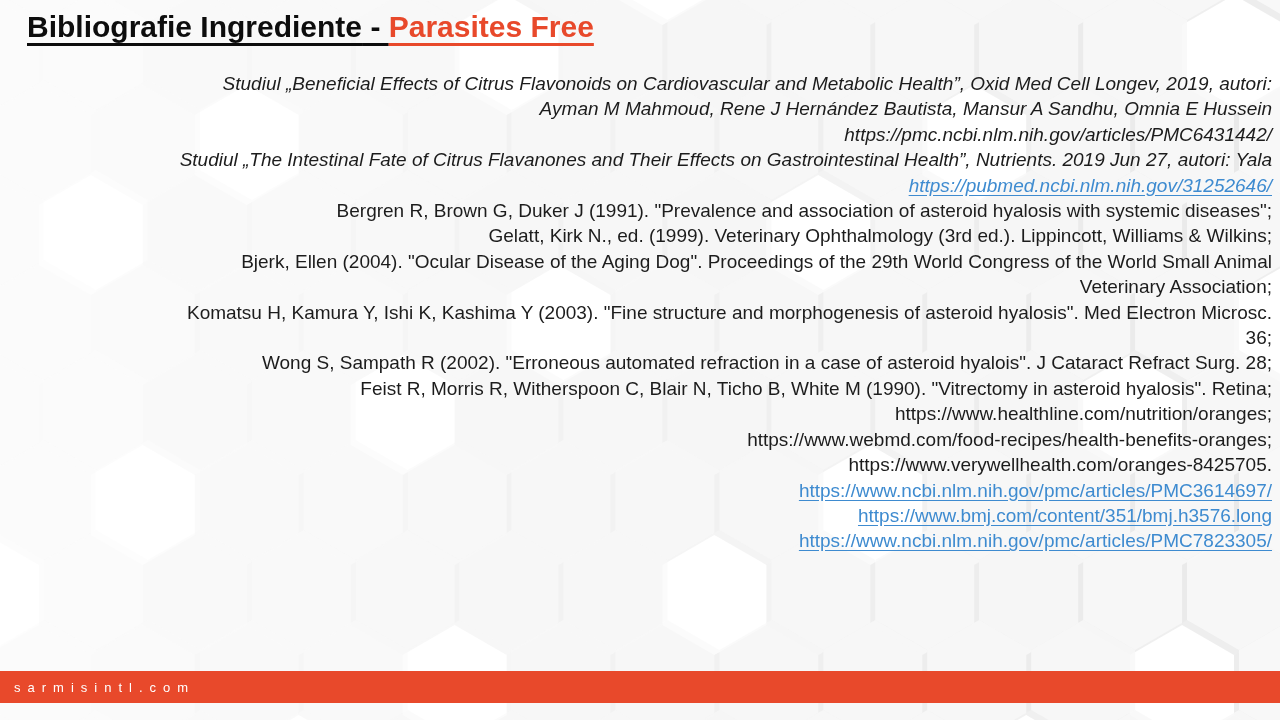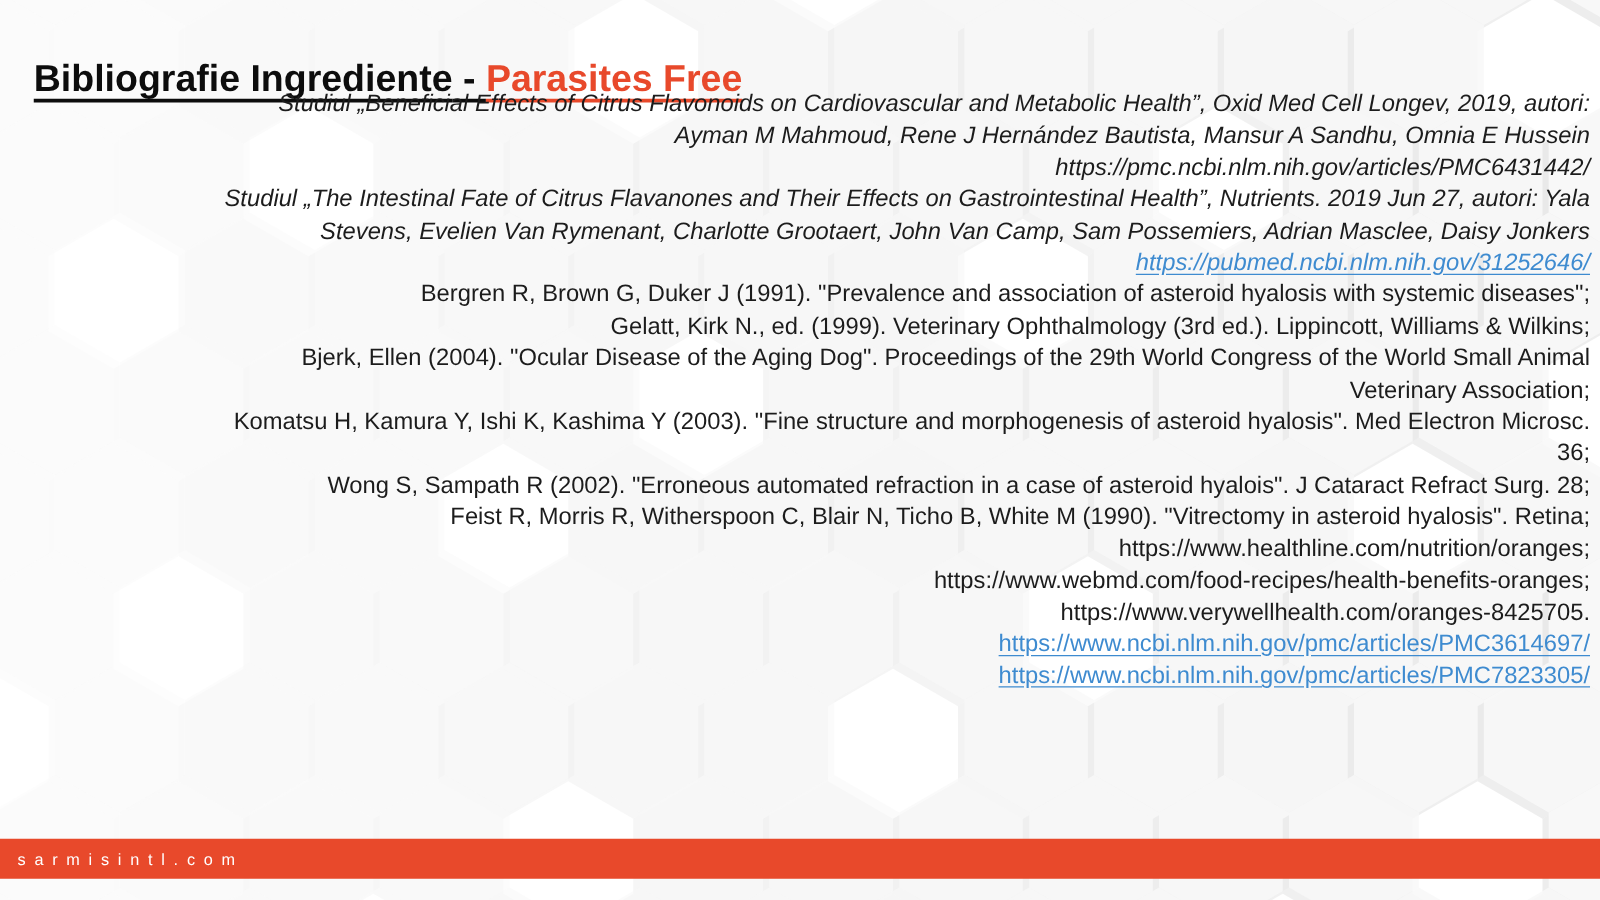--- a/index.html
+++ b/index.html
@@ -10,21 +10,20 @@
     background:#ffffff;
     font-family:"Liberation Sans", sans-serif;
     color:var(--text,#1c1c1c);
   }
   #hexbg{position:absolute;left:0;top:0;width:1280px;height:720px;z-index:0;}
   .content{position:relative;z-index:1;}
   .title{
     position:absolute;left:27px;top:8px;
     font-size:30px;font-weight:bold;line-height:38px;
     white-space:nowrap;
-    margin-top:37px;
   }
   .t-black{
     color:#0d0d0d;
     text-decoration:underline;
     text-decoration-thickness:3px;
     text-underline-offset:6px;
   }
   .t-accent{
     color:var(--accent,#E8492B);
     text-decoration:underline;
@@ -554,34 +553,34 @@
     </svg>
 
   <div class="content">
     <div class="title"><span class="t-black">Bibliografie Ingrediente</span><span class="t-black"> - </span><span class="t-accent">Parasites Free</span></div>
 
     <div class="biblio" id="bibliography">
         <div class="bib-line italic">Studiul „Beneficial Effects of Citrus Flavonoids on Cardiovascular and Metabolic Health”, Oxid Med Cell Longev, 2019, autori:</div>
         <div class="bib-line italic">Ayman M Mahmoud, Rene J Hernández Bautista, Mansur A Sandhu, Omnia E Hussein</div>
         <div class="bib-line italic">https://pmc.ncbi.nlm.nih.gov/articles/PMC6431442/</div>
         <div class="bib-line italic">Studiul „The Intestinal Fate of Citrus Flavanones and Their Effects on Gastrointestinal Health”, Nutrients. 2019 Jun 27, autori: Yala</div>
-        <div class="bib-line italic">Stevens, Evelien Van Rymenant, Charlotte Grootaert, John Van Camp, Sam Possemiers, Adrian Masclee, Daisy Jonkers</div>
         <div class="bib-line italic-link">https://pubmed.ncbi.nlm.nih.gov/31252646/</div>
         <div class="bib-line plain">Bergren R, Brown G, Duker J (1991). "Prevalence and association of asteroid hyalosis with systemic diseases";</div>
         <div class="bib-line plain">Gelatt, Kirk N., ed. (1999). Veterinary Ophthalmology (3rd ed.). Lippincott, Williams &amp; Wilkins;</div>
         <div class="bib-line plain">Bjerk, Ellen (2004). "Ocular Disease of the Aging Dog". Proceedings of the 29th World Congress of the World Small Animal</div>
         <div class="bib-line plain">Veterinary Association;</div>
         <div class="bib-line plain">Komatsu H, Kamura Y, Ishi K, Kashima Y (2003). "Fine structure and morphogenesis of asteroid hyalosis". Med Electron Microsc.</div>
         <div class="bib-line plain">36;</div>
         <div class="bib-line plain">Wong S, Sampath R (2002). "Erroneous automated refraction in a case of asteroid hyalois". J Cataract Refract Surg. 28;</div>
         <div class="bib-line plain">Feist R, Morris R, Witherspoon C, Blair N, Ticho B, White M (1990). "Vitrectomy in asteroid hyalosis". Retina;</div>
         <div class="bib-line plain">https://www.healthline.com/nutrition/oranges;</div>
         <div class="bib-line plain">https://www.webmd.com/food-recipes/health-benefits-oranges;</div>
         <div class="bib-line plain">https://www.verywellhealth.com/oranges-8425705.</div>
         <div class="bib-line link">https://www.ncbi.nlm.nih.gov/pmc/articles/PMC3614697/</div>
+        <div class="bib-line link">https://www.bmj.com/content/351/bmj.h3576.long</div>
         <div class="bib-line link">https://www.ncbi.nlm.nih.gov/pmc/articles/PMC7823305/</div>
       </div>
   </div>
 
   <div class="footer-bar">
     <span class="footer-site">sarmisintl.com</span>
   </div>
 </div>
 
 </body></html>

